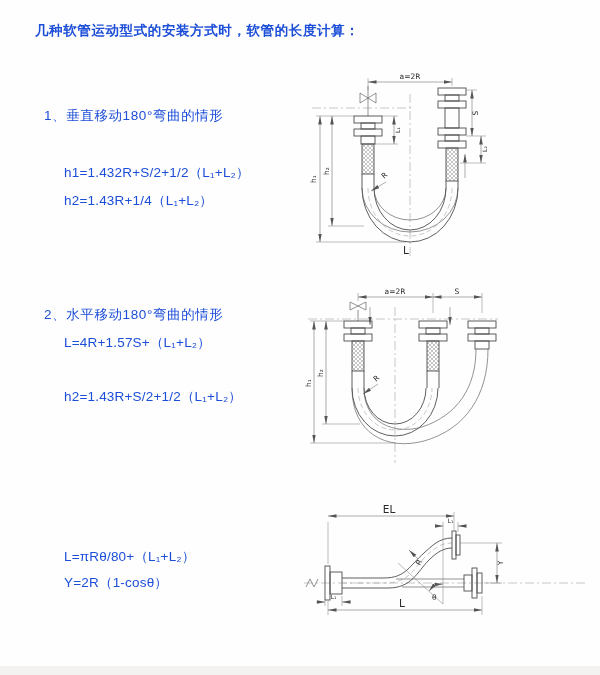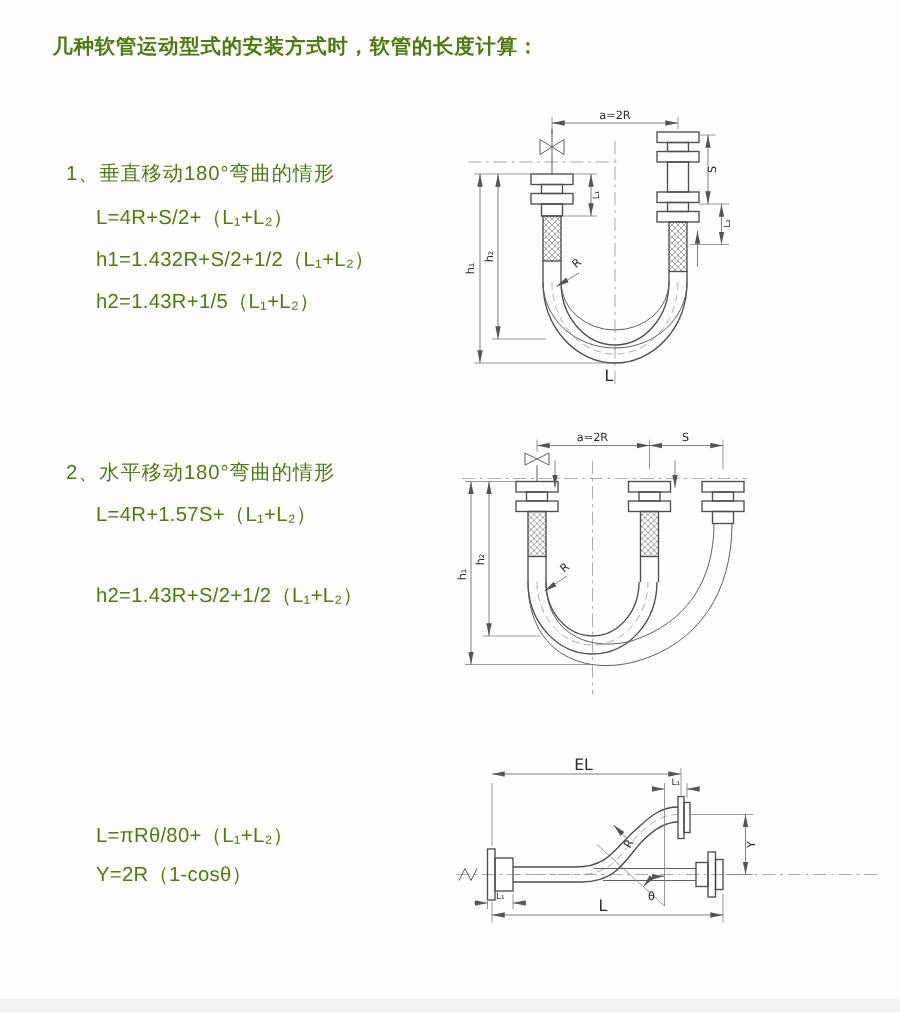--- a/index.html
+++ b/index.html
@@ -1,18 +1,18 @@
 <!DOCTYPE html>
 <html><head>
 <meta charset="utf-8">
 <style>
   html,body{margin:0;padding:0;background:#ffffff;}
   .page{
     position:relative;width:600px;height:675px;background:#fefefe;overflow:hidden;
-    font-family:"Liberation Sans","DejaVu Sans",sans-serif;color:#4d7c0f;
+    font-family:"Liberation Sans","DejaVu Sans",sans-serif;color:#1d4ed8;
   }
   .title{position:absolute;left:35px;top:22px;font-size:13.5px;font-weight:600;letter-spacing:.6px;}
   .heading{position:absolute;left:44px;font-size:13.5px;font-weight:400;letter-spacing:.6px;}
   .formula{position:absolute;left:64px;font-size:13.5px;font-weight:500;letter-spacing:.2px;}
   .s1-h{top:107px}.s1-f1{top:136px}.s1-f2{top:164px}.s1-f3{top:192px}
   .s2-h{top:306px}.s2-f1{top:334px}.s2-f2{top:361px}.s2-f3{top:388px}
   .s3-h{top:521px}.s3-f1{top:548px}.s3-f2{top:574px}.s3-f3{top:600px}
   .d1{position:absolute;left:300px;top:66px;}
   .d2{position:absolute;left:300px;top:283px;}
   .d3{position:absolute;left:296px;top:498px;}
@@ -31,23 +31,22 @@
   .mid{text-anchor:middle;}
 </style>
 </head>
 <body>
 
 <div class="page">
 
   <div class="title">几种软管运动型式的安装方式时，软管的长度计算：</div>
 
   <div class="heading s1-h">1、垂直移动180°弯曲的情形</div>
-  <div class="formula s1-f1">L=4R+S/2+（L₁+L₂）</div>
   <div class="formula s1-f2">h1=1.432R+S/2+1/2（L₁+L₂）</div>
-  <div class="formula s1-f3">h2=1.43R+1/5（L₁+L₂）</div>
+  <div class="formula s1-f3">h2=1.43R+1/4（L₁+L₂）</div>
 
   <svg class="d1" width="290" height="195" viewBox="0 0 290 195">
     <defs>
       <marker id="d1e" markerWidth="9" markerHeight="5" refX="8.5" refY="2" orient="auto" markerUnits="userSpaceOnUse">
           <path d="M8.5,2 L0,0.2 L0,3.8 Z" fill="#555"></path>
         </marker>
       <marker id="d1s" markerWidth="9" markerHeight="5" refX="8.5" refY="2" orient="auto-start-reverse" markerUnits="userSpaceOnUse">
           <path d="M8.5,2 L0,0.2 L0,3.8 Z" fill="#555"></path>
         </marker>
       <pattern id="d1b" width="4" height="4" patternUnits="userSpaceOnUse">

